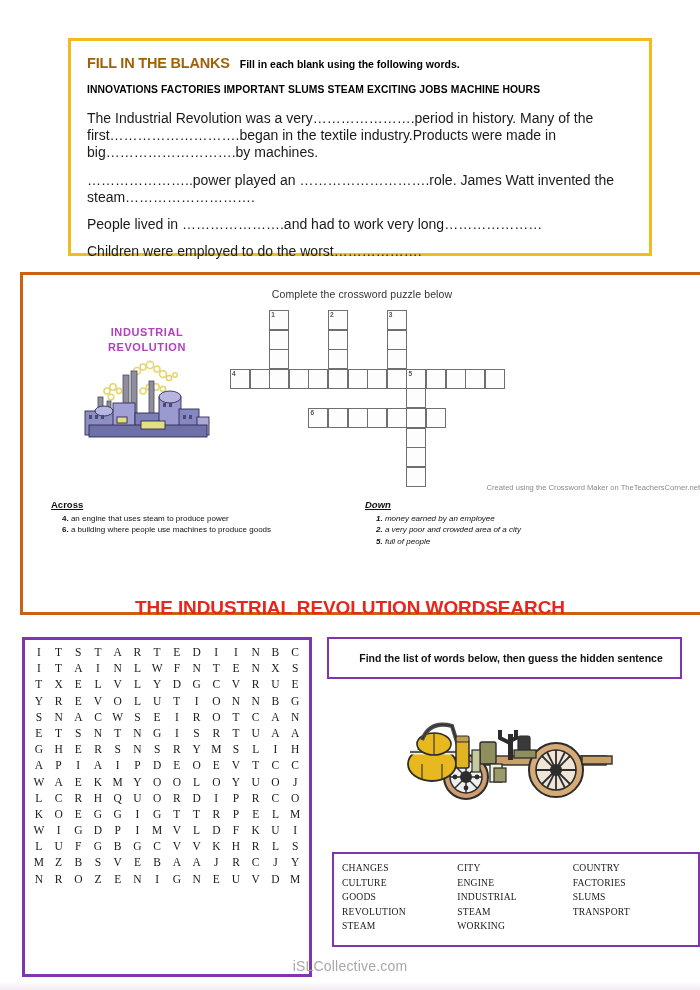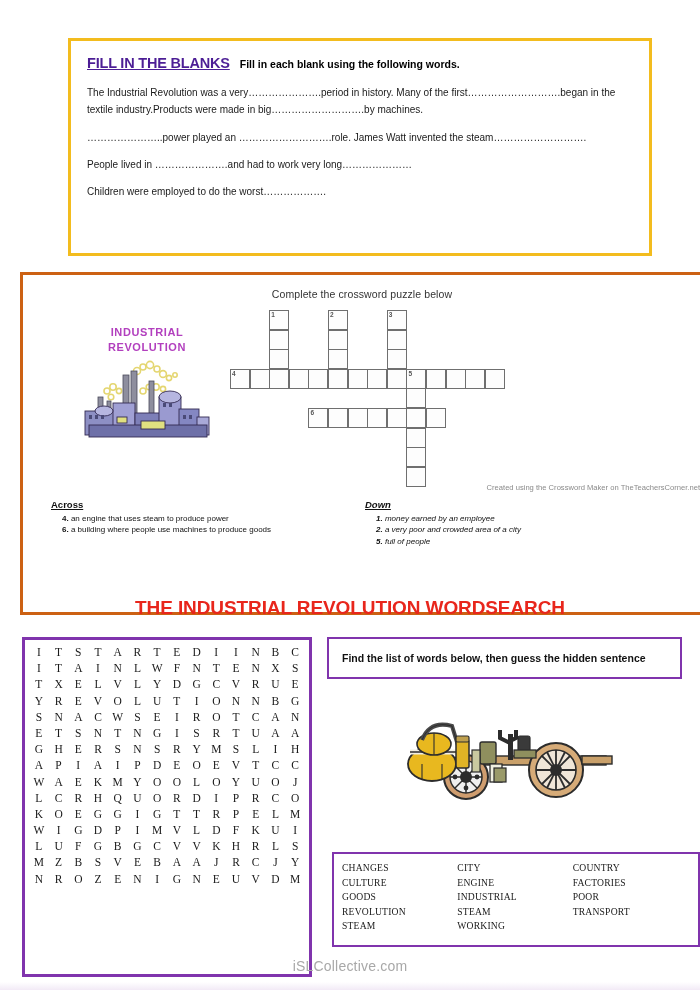--- a/index.html
+++ b/index.html
@@ -27,40 +27,39 @@
     box-sizing: border-box;
     padding: 14px 16px 10px 16px;
   }
   .fill-head {
     display: flex;
     align-items: baseline;
     gap: 10px;
     margin-bottom: 13px;
   }
   .fill-title {
-    color: #4c1d95;
+    color: #a16207;
     font-weight: bold;
     font-size: 14.5px;
     letter-spacing: -0.2px;
-    text-decoration: underline;
   }
   .fill-sub {
     color: #000;
     font-weight: bold;
     font-size: 10.5px;
   }
   .word-bank {
     font-weight: bold;
     font-size: 10.3px;
     color: #000;
     margin-bottom: 15px;
     letter-spacing: 0.1px;
   }
   .fill-para {
-    font-size: 10px;
+    font-size: 14px;
     color: #1a1a1a;
     line-height: 17px;
     margin-bottom: 11px;
   }
   .fill-para.tight { margin-bottom: 10px; }
 
   
   #crossword-box {
     position: absolute;
     left: 20px;
@@ -191,20 +190,21 @@
     left: 327px;
     top: 637px;
     width: 355px;
     height: 42px;
     border: 2px solid #8034ad;
     background: #fff;
     box-sizing: border-box;
     display: flex;
     align-items: center;
     padding-left: 13px;
+    justify-content: center;
   }
   #find-text {
     font-size: 10.5px;
     font-weight: bold;
     color: #111;
   }
 
   
   #wagon-illustration {
     position: absolute;
@@ -259,20 +259,21 @@
   }
 </style>
 </head>
 <body>
 
 <div id="fill-box">
   <div class="fill-head">
     <span class="fill-title">FILL IN THE BLANKS</span>
     <span class="fill-sub">Fill in each blank using the following words.</span>
   </div>
+  <div class="word-bank">INNOVATIONS  FACTORIES  IMPORTANT  SLUMS STEAM  EXCITING  JOBS MACHINE  HOURS</div>
   <div class="fill-para">The Industrial Revolution was a very………………….period in history. Many of the first……………………….began in the textile industry.Products were made in big……………………….by machines.</div>
   <div class="fill-para tight">…………………..power played an ……………………….role. James Watt invented the steam……………………….</div>
   <div class="fill-para tight">People lived in ………………….and had to work very long…………………</div>
   <div class="fill-para tight">Children were employed to do the worst……………….</div>
 </div>
 
 <div id="crossword-box">
   <div id="crossword-instruction">Complete the crossword puzzle below</div>
 
   <div id="factory-illustration">
@@ -685,19 +686,19 @@
   <div class="wl-col">
       <div class="wl-word">CITY</div>
       <div class="wl-word">ENGINE</div>
       <div class="wl-word">INDUSTRIAL</div>
       <div class="wl-word">STEAM</div>
       <div class="wl-word">WORKING</div>
     </div>
   <div class="wl-col">
       <div class="wl-word">COUNTRY</div>
       <div class="wl-word">FACTORIES</div>
-      <div class="wl-word">POOR</div>
+      <div class="wl-word">SLUMS</div>
       <div class="wl-word">TRANSPORT</div>
     </div>
 </div>
 
 <div id="footer-watermark">iSLCollective.com</div>
 <div id="footer-rule"></div>
 
 </body></html>

